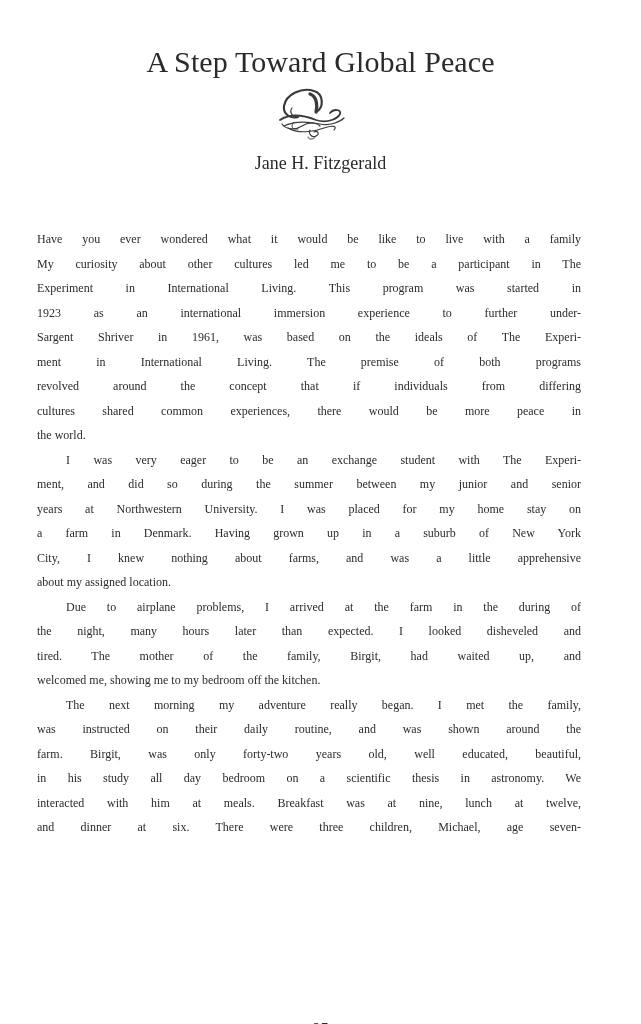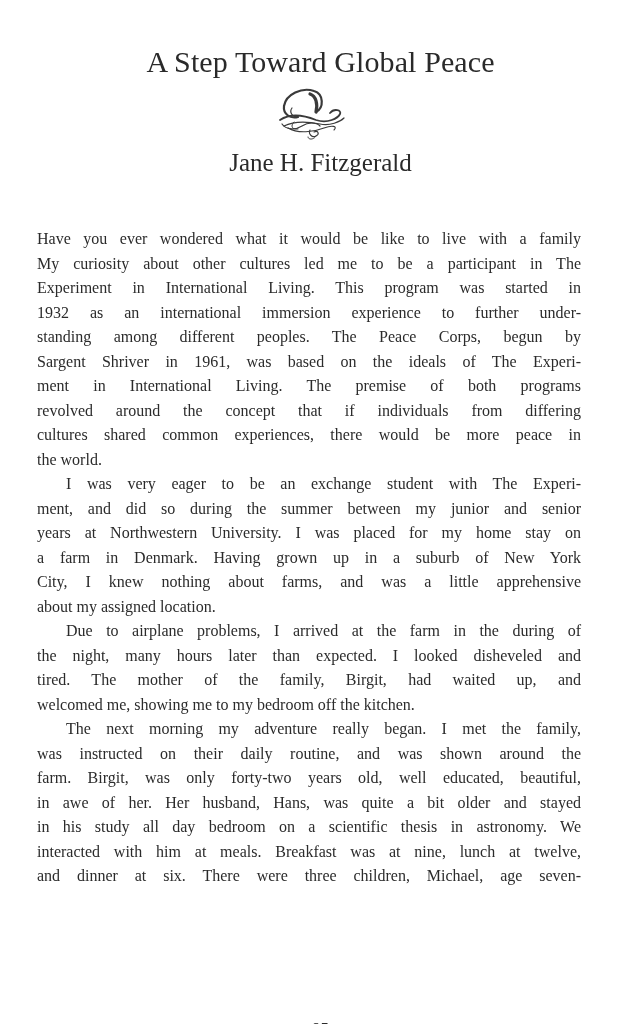--- a/index.html
+++ b/index.html
@@ -38,34 +38,34 @@
     top: 86px;
     width: 78px;
     height: 58px;
   }
   .author {
     position: absolute;
     left: 0;
     width: 641px;
     top: 147px;
     text-align: center;
-    font-size: 25px;
+    font-size: 18px;
     line-height: 32px;
     color: #2a2a2a;
   }
   .body-text {
     position: absolute;
     left: 37px;
     top: 227px;
     width: 544px;
   }
   .line {
     display: block;
     height: 24.5px;
-    font-size: 16px;
+    font-size: 12px;
     line-height: 24.5px;
     text-align: justify;
     text-align-last: justify;
     white-space: nowrap;
     overflow: visible;
     color: #2b2b2b;
   }
   .line.last {
     text-align-last: left;
   }
@@ -110,22 +110,21 @@
   </svg>
 
   <div class="author">Jane H. Fitzgerald</div>
 
   <div class="body-text">
 
     <div>
       <span class="line">Have you ever wondered what it would be like to live with a family</span>
       <span class="line">My curiosity about other cultures led me to be a participant in The</span>
       <span class="line">Experiment in International Living.  This program was started in</span>
-      <span class="line">1932 as an international immersion experience to further under-</span>
-      <span class="line">standing among different peoples. The Peace Corps, begun by</span>
+      <span class="line">1923 as an international immersion experience to further under-</span>
       <span class="line">Sargent Shriver in 1961, was based on the ideals of The Experi-</span>
       <span class="line">ment in International Living. The premise of both programs</span>
       <span class="line">revolved around the concept that if individuals from differing</span>
       <span class="line">cultures shared common experiences, there would be more peace in</span>
       <span class="line last">the world.</span>
     </div>
 
     <div>
       <span class="line indent">I was very eager to be an exchange student with The Experi-</span>
       <span class="line">ment, and did so during the summer between my junior and senior</span>
@@ -139,21 +138,20 @@
       <span class="line indent">Due to airplane problems, I arrived at the farm in the during of</span>
       <span class="line">the night, many hours later than expected. I looked disheveled and</span>
       <span class="line">tired. The mother of the family, Birgit, had waited up, and</span>
       <span class="line last">welcomed me, showing me to my bedroom off the kitchen.</span>
     </div>
 
     <div>
       <span class="line indent">The next morning my adventure really began. I met the family,</span>
       <span class="line">was instructed on their daily routine, and was shown around the</span>
       <span class="line">farm.  Birgit, was only forty-two years old, well educated, beautiful,</span>
-      <span class="line">in awe of her.  Her husband, Hans, was quite a bit older and stayed</span>
       <span class="line">in his study all day bedroom on a scientific thesis in astronomy.  We</span>
       <span class="line">interacted with him at meals.  Breakfast was at nine, lunch at twelve,</span>
       <span class="line">and dinner at six. There were three children, Michael, age seven-</span>
     </div>
   </div>
 
   <div class="page-number">95</div>
 
 </div>
 

